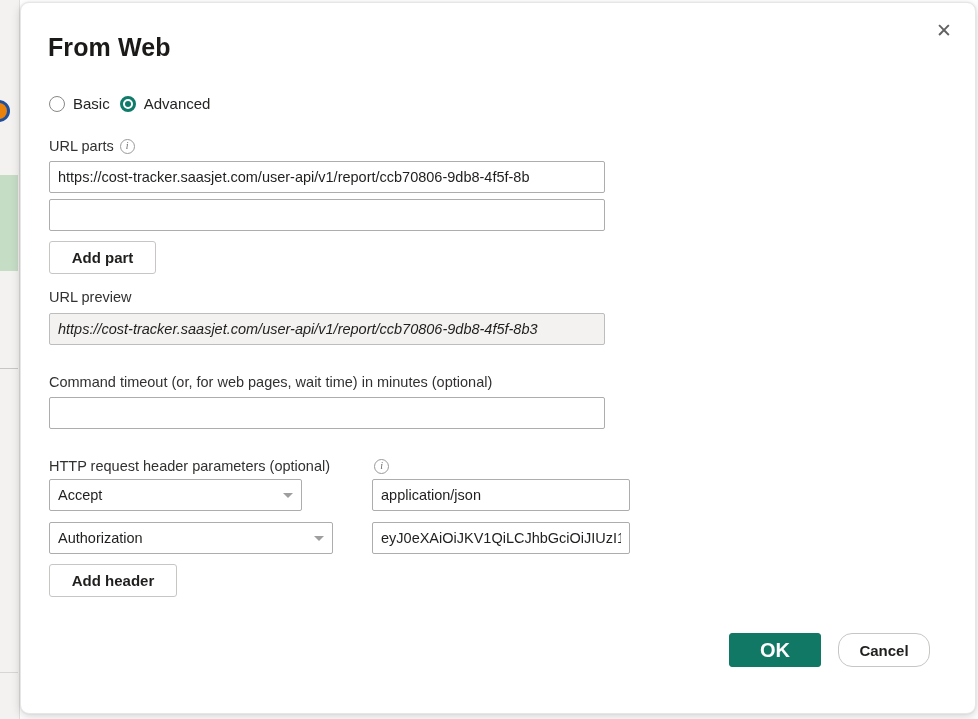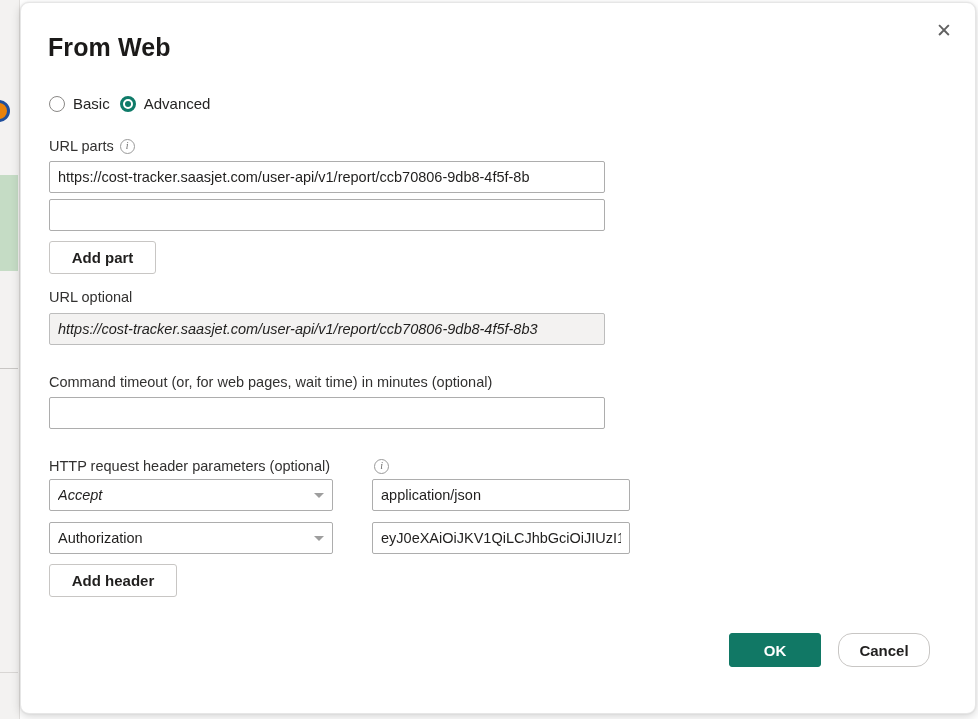--- a/index.html
+++ b/index.html
@@ -215,21 +215,21 @@
   }
 
   
   .btn-primary {
     position: absolute;
     width: 92px; height: 34px;
     background: #117865;
     border: 1px solid #117865;
     border-radius: 3px;
     color: #ffffff;
-    font-size: 15px;
+    font-size: 20px;
     font-weight: bold;
     cursor: pointer;
     font-family: "Liberation Sans", sans-serif;
   }
 
   .btn-cancel {
     position: absolute;
     width: 92px; height: 34px;
     background: #ffffff;
     border: 1px solid #c8c6c4;
@@ -273,34 +273,34 @@
     <span>URL parts</span>
     <span class="info-icon">i</span>
   </div>
 
   <input class="txt-input" style="left: 28px; top: 158px; width: 556px;" value="https://cost-tracker.saasjet.com/user-api/v1/report/ccb70806-9db8-4f5f-8b">
 
   <input class="txt-input" style="left: 28px; top: 196px; width: 556px;" value="">
 
   <button class="btn-sec" style="left:28px; top:238px; width:107px;">Add part</button>
 
-  <div class="field-label" style="left:28px; top:286px;">URL optional</div>
+  <div class="field-label" style="left:28px; top:286px;">URL preview</div>
 
   <div class="preview-box" style="left:28px; top:310px; width:556px;">https://cost-tracker.saasjet.com/user-api/v1/report/ccb70806-9db8-4f5f-8b3</div>
 
   <div class="field-label" style="left:28px; top:371px;">Command timeout (or, for web pages, wait time) in minutes (optional)</div>
 
   <input class="txt-input" style="left: 28px; top: 394px; width: 556px;" value="">
 
   <div class="field-label" style="left:28px; top:455px;gap:44px;">
     <span>HTTP request header parameters (optional)</span>
     <span class="info-icon">i</span>
   </div>
 
-  <div class="combo" style="left:28px; top:476px; width:284px;font-style:italic;">
+  <div class="combo" style="left:28px; top:476px; width:253px;">
     <span class="combo-val">Accept</span>
     <span class="combo-arrow"></span>
   </div>
   <input class="txt-input" style="left: 351px; top: 476px; width: 258px;" value="application/json">
 
   <div class="combo" style="left:28px; top:519px; width:284px;">
     <span class="combo-val">Authorization</span>
     <span class="combo-arrow"></span>
   </div>
   <input class="txt-input" style="left: 351px; top: 519px; width: 258px;" value="eyJ0eXAiOiJKV1QiLCJhbGciOiJIUzI1Ni">

